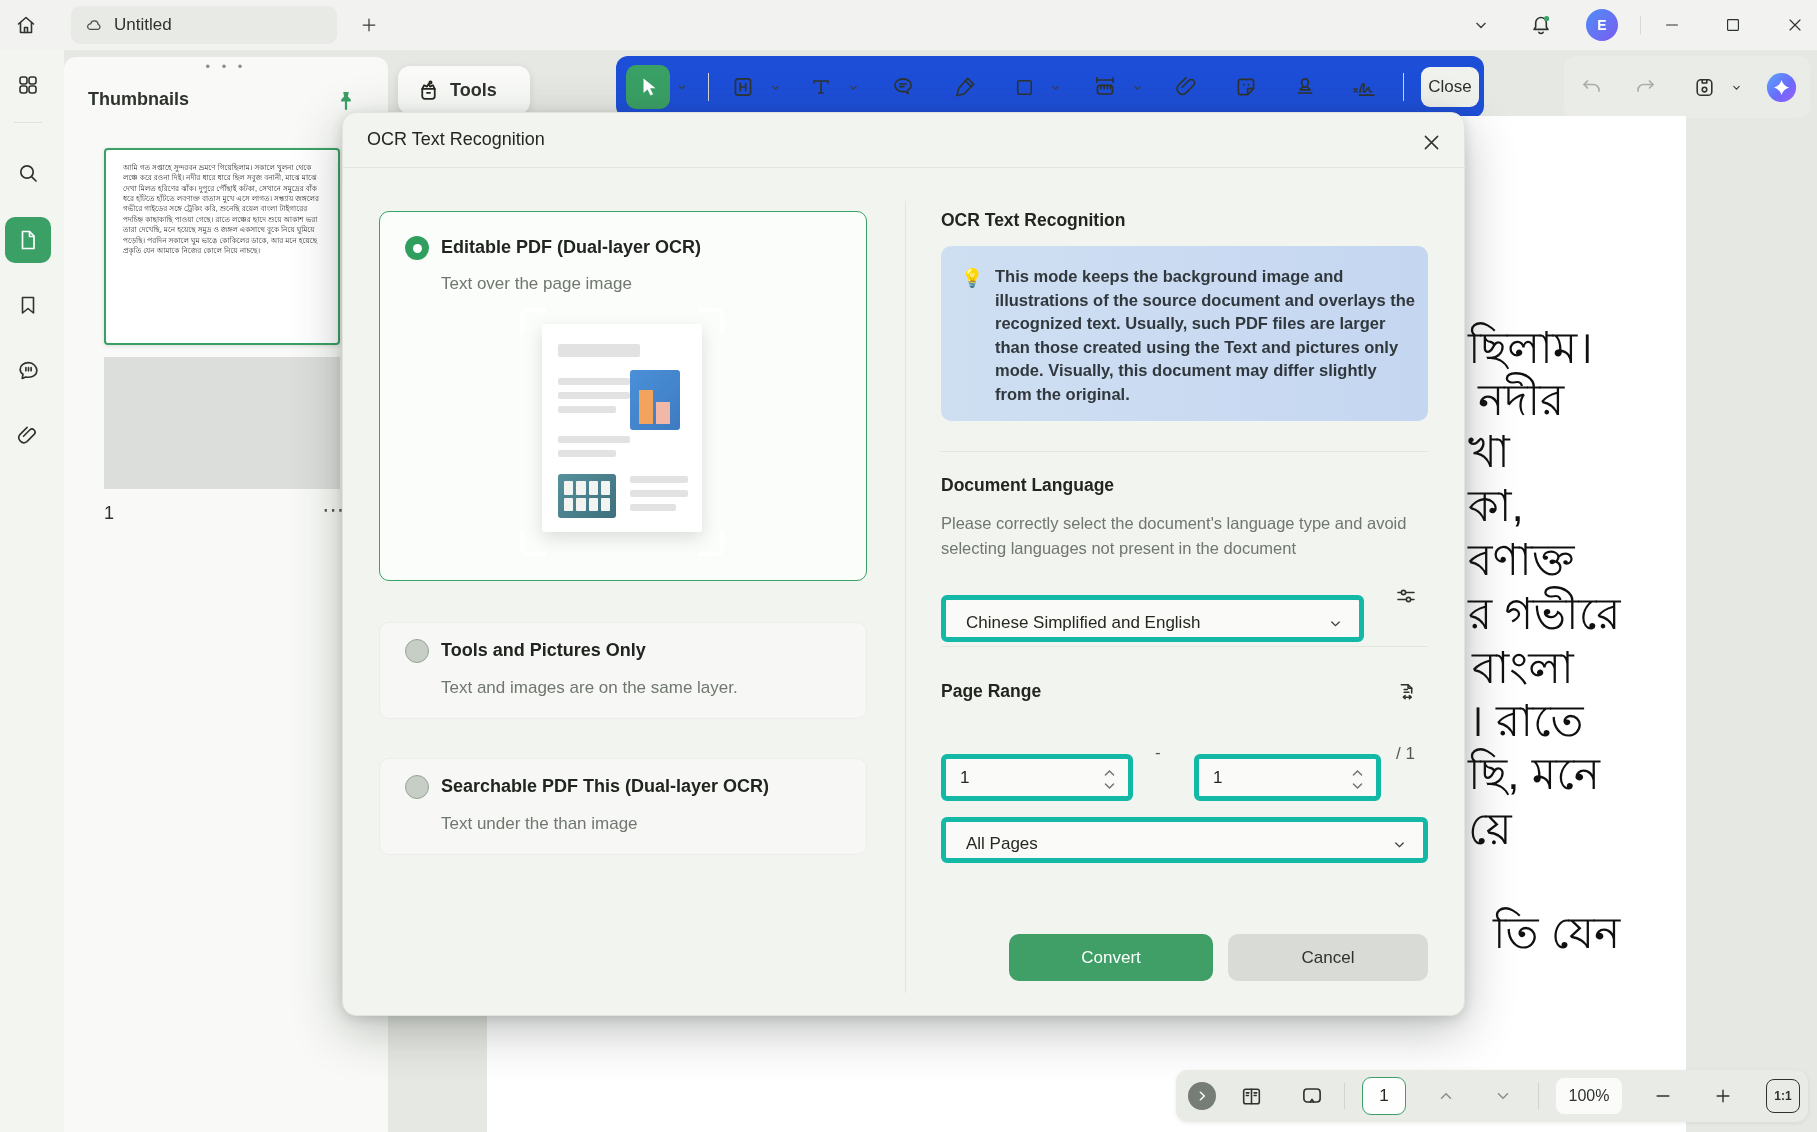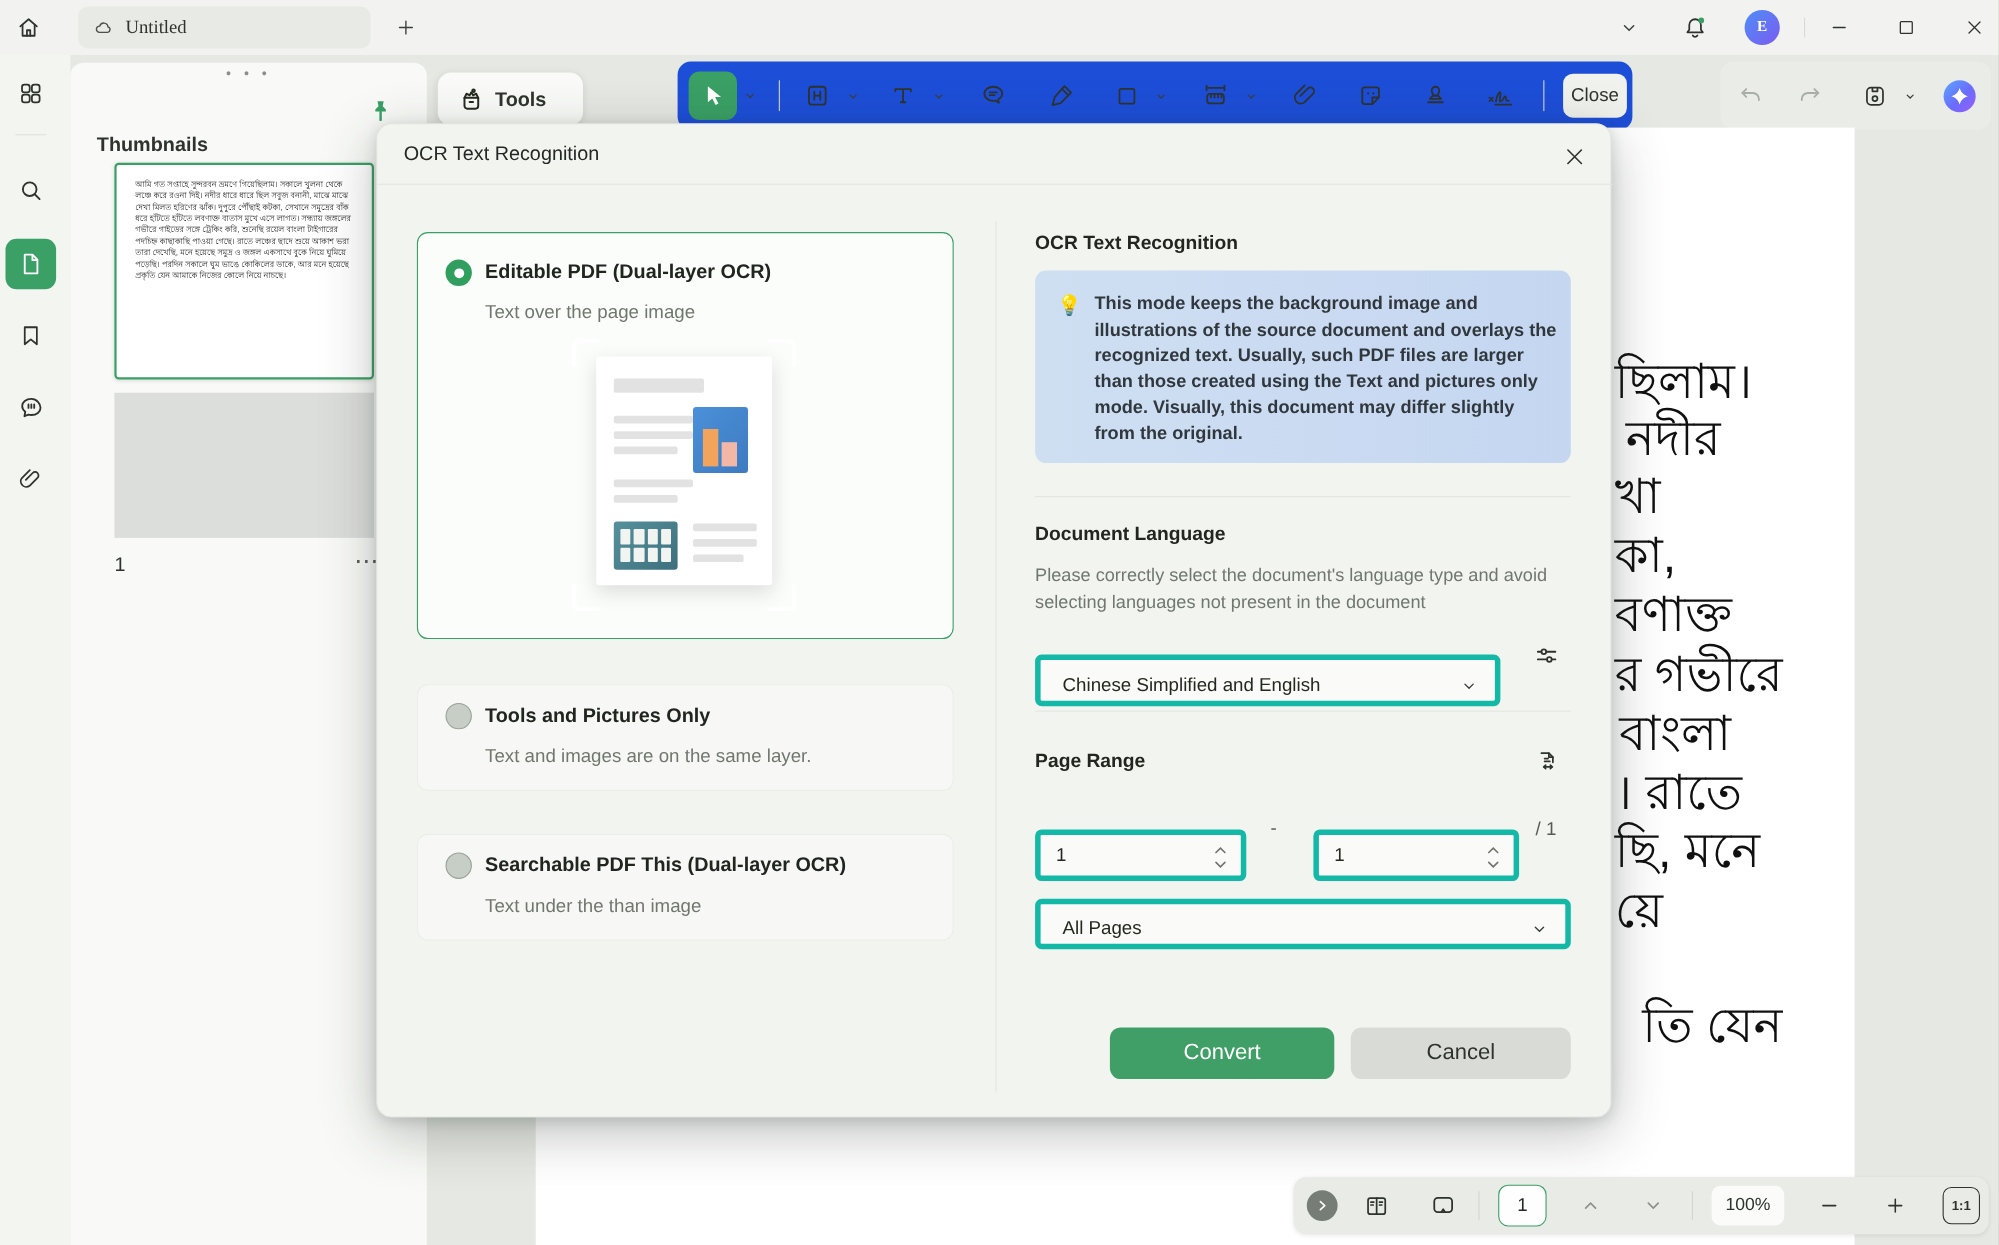--- a/index.html
+++ b/index.html
@@ -3,34 +3,34 @@
 <meta charset="utf-8">
 <style>
   html,body{margin:0;padding:0;background:#cfd2cc;}
   *{box-sizing:border-box;}
   #app{position:relative;width:1817px;height:1132px;overflow:hidden;
        background:#e6e8e3;font-family:"Liberation Sans","DejaVu Sans",sans-serif;color:#2e332e;}
   .abs{position:absolute;}
   .ic{display:block;}
   .ctr{display:flex;align-items:center;justify-content:center;}
   
-  .topbar{left:0;top:0;width:1817px;height:50px;background:#f2f3f0;font-family:Liberation Serif, serif;}
+  .topbar{left:0;top:0;width:1817px;height:50px;background:#f2f3f0;}
   .tab{left:71px;top:6px;width:266px;height:38px;background:#e8eae5;border-radius:9px;
        display:flex;align-items:center;gap:10px;padding:0 14px;font-size:17px;color:#2e332e;}
   .winbtn{width:34px;height:34px;border-radius:8px;}
   .avatar{width:32px;height:32px;border-radius:50%;background:linear-gradient(135deg,#4f8df7,#7a5cf0);
           color:#fff;font-size:14px;font-weight:bold;}
   
   .sidebar{left:0;top:50px;width:64px;height:1082px;background:#f3f5f1;}
   .side-it{left:5px;width:46px;height:46px;border-radius:10px;}
   .side-active{background:#3aa065;}
   
   .thumbpanel{left:64px;top:57px;width:324px;height:1075px;background:#f9faf7;border-radius:12px 12px 0 0;}
   .dragdots{left:132px;top:2px;width:60px;text-align:center;color:#8a9089;font-size:13px;letter-spacing:4px;}
-  .tpanel-title{left:24px;top:32px;font-size:18px;font-weight:bold;color:#2e332e;margin-top:32px;}
+  .tpanel-title{left:24px;top:32px;font-size:18px;font-weight:bold;color:#2e332e;}
   .thumb{left:40px;top:91px;width:236px;height:197px;background:#fff;border:2px solid #3aa065;border-radius:4px;
          box-shadow:0 1px 4px rgba(0,0,0,.12);overflow:hidden;padding:13px 17px;}
   .thumbtext{font-size:7.3px;line-height:1.42;color:#1c1f1c;word-break:break-word;}
   .grayblock{left:40px;top:300px;width:236px;height:132px;background:#dcdedb;}
   .pagelabel{left:40px;top:446px;font-size:18px;color:#2e332e;}
   .pagemore{left:258px;top:440px;font-size:22px;color:#555a55;letter-spacing:1px;}
   
   .toolstab{left:398px;top:66px;width:132px;height:48px;background:#fafbf8;border-radius:12px;
             box-shadow:0 2px 8px rgba(0,0,0,.10);display:flex;align-items:center;gap:9px;padding:0 18px;}
   .toolstab b{font-size:18px;}
@@ -80,21 +80,21 @@
            background:linear-gradient(90deg,#cfdff2,#c5d6f1);}
   .infotext{position:absolute;left:54px;top:19px;width:420px;font-size:16.5px;line-height:23.5px;color:#31383d;font-weight:bold;}
   .bulb{position:absolute;left:20px;top:21px;font-size:18px;}
   .hdiv2{left:598px;width:487px;height:1px;background:#e3e5e0;}
   .hint{left:598px;top:398px;width:487px;font-size:16.5px;line-height:24.5px;color:#70776f;}
   .field{background:#fafbf8;border:5px solid #14b8a6;border-radius:6px;margin-top:23px;}
   .field-text{font-size:17px;color:#24281f;}
   .numinput{position:absolute;left:14px;top:0;height:100%;width:120px;border:none;background:transparent;
             font-size:17px;color:#24281f;font-family:inherit;outline:none;padding:0;}
   .spin{position:absolute;right:12px;top:9px;display:flex;flex-direction:column;gap:3px;}
-  .btn{border-radius:10px;font-size:20px;}
+  .btn{border-radius:10px;font-size:17px;}
   .btn-primary{background:#3f9f66;color:#fff;}
   .btn-secondary{background:#d9dcd6;color:#2e332e;}
   
   .bottombar{left:1176px;top:1070px;width:632px;height:52px;background:#e9ebe6;border-radius:12px;
              box-shadow:0 1px 4px rgba(0,0,0,.08);}
   .bb-it{position:absolute;top:7px;width:38px;height:38px;border-radius:8px;}
   .pagebox{left:186px;top:7px;width:44px;height:38px;background:#fdfefd;border:1.6px solid #3aa065;
            border-radius:9px;font-size:17px;color:#24281f;}
   .zoompill{left:380px;top:8px;width:66px;height:36px;background:#fbfcfa;border-radius:8px;font-size:16px;text-align:right;}
   .bb-div{position:absolute;top:13px;width:1px;height:26px;background:#d2d5cf;}

